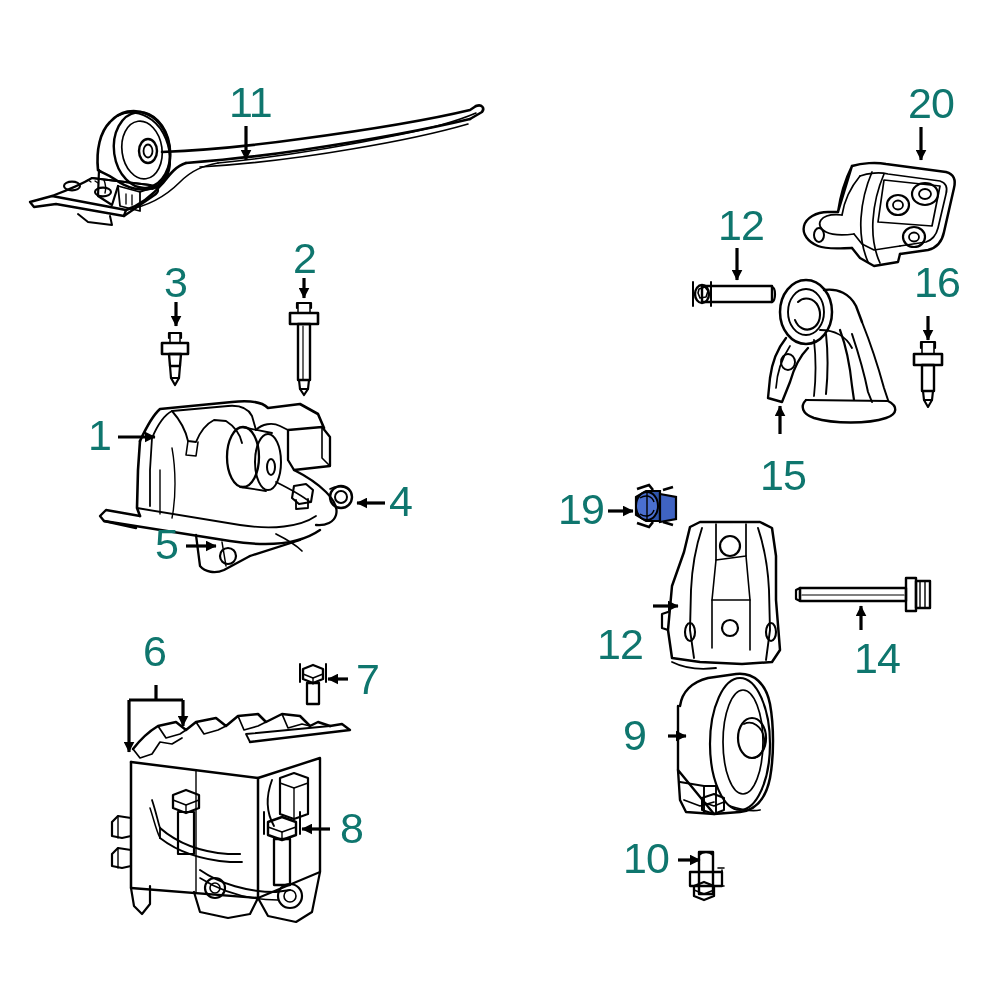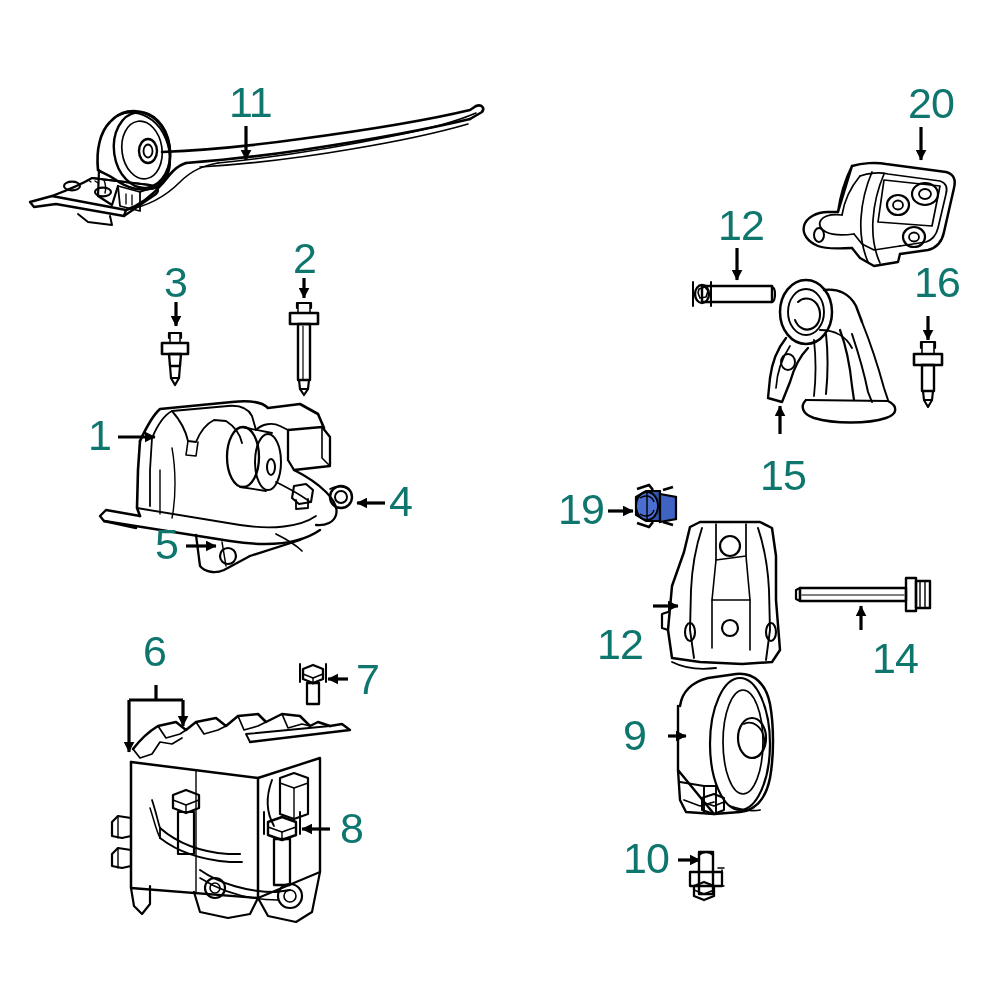--- a/index.html
+++ b/index.html
@@ -399,19 +399,19 @@
   <div class="lbl" style="left:88px;top:415px;">1</div>
   <div class="lbl" style="left:389px;top:481px;">4</div>
   <div class="lbl" style="left:155px;top:524px;">5</div>
   <div class="lbl" style="left:143px;top:631px;">6</div>
   <div class="lbl" style="left:356px;top:659px;">7</div>
   <div class="lbl" style="left:340px;top:808px;">8</div>
   <div class="lbl" style="left:623px;top:715px;">9</div>
   <div class="lbl" style="left:623px;top:838px;text-align:right;">10</div>
   <div class="lbl" style="left:597px;top:584px;margin-top:40px;">12</div>
   <div class="lbl" style="left:558px;top:489px;">19</div>
-  <div class="lbl" style="left:872px;top:638px;">14</div>
+  <div class="lbl" style="left:854px;top:638px;">14</div>
   <div class="lbl" style="left:760px;top:455px;">15</div>
   <div class="lbl" style="left:914px;top:262px;text-align:right;">16</div>
   <div class="lbl" style="left:718px;top:205px;">12</div>
   <div class="lbl" style="left:908px;top:83px;">20</div>
 
 </div>
 
 </body></html>

